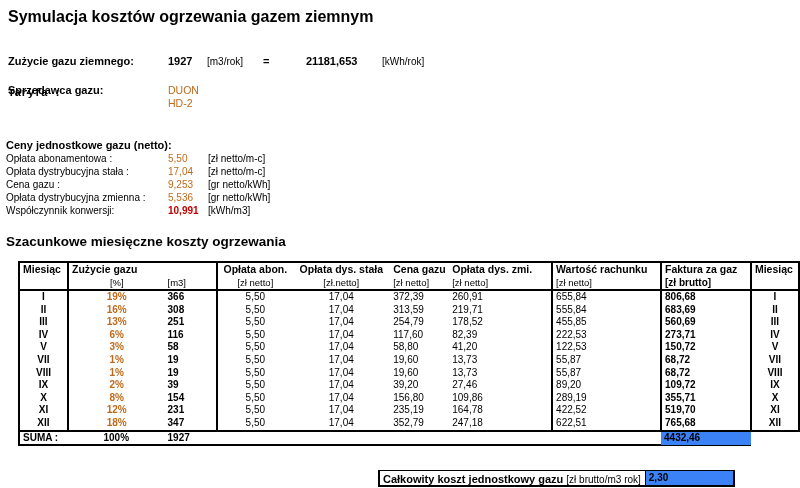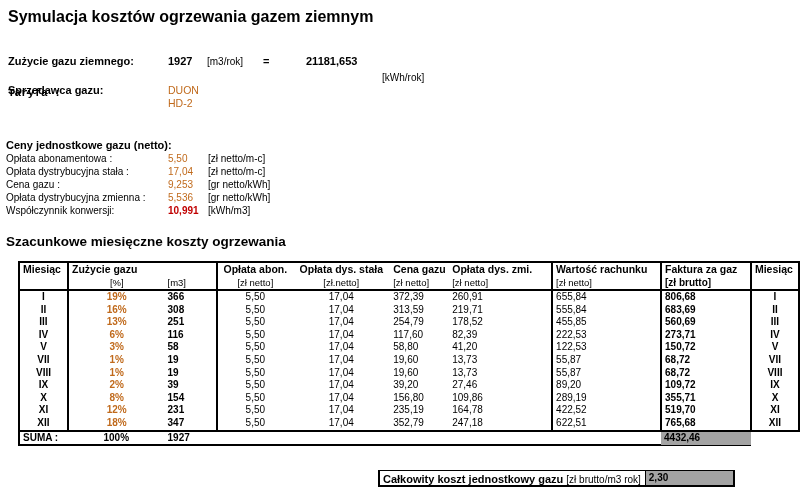--- a/index.html
+++ b/index.html
@@ -18,39 +18,39 @@
                font-size:10px; table-layout:fixed;border-radius:32px; }
   table.main td { padding:0 3px; height:12.6px; line-height:12.6px; white-space:nowrap; }
   table.main thead td { height:13px; line-height:13px; }
   .hdr { font-weight:bold; font-size:10.5px; }
   .unit { font-size:9.5px; }
   .c { text-align:center; }
   .L2 { border-left:2px solid #000; }
   .R2 { border-right:2px solid #000; }
   .T2 { border-top:2px solid #000; }
   .B2 { border-bottom:2px solid #000; }
-  .hl { background:#a3a3a3; font-weight:bold;margin-top:8px; }
+  .hl { background:#3b82f6; font-weight:bold;margin-top:8px; }
   .pct { color:#c06a1c; font-weight:bold; text-align:center; }
   .m3 { font-weight:bold; }
   .mon { font-weight:bold; text-align:center; }
   .fak { font-weight:bold; }
   .total-box { position:absolute; left:378px; top:470px; height:14px; border:2px solid #000;
                border-top:1px solid #000; display:flex; align-items:flex-end; }
 </style>
 </head>
 <body>
 
 <div class="abs title" style="left:8px;top:8px;">Symulacja kosztów ogrzewania gazem ziemnym</div>
 
 <div class="abs bl" style="left:8px;top:55px;">Zużycie gazu ziemnego:</div>
 <div class="abs bl" style="left:168px;top:55px;">1927</div>
 <div class="abs lbl" style="left:207px;top:56px;">[m3/rok]</div>
 <div class="abs bl" style="left:263px;top:55px;">=</div>
 <div class="abs bl" style="left:306px;top:55px;">21181,653</div>
-<div class="abs lbl" style="left:382px;top:72px;">[kWh/rok]</div>
+<div class="abs lbl" style="left:382px;top:56px;">[kWh/rok]</div>
 
 <div class="abs bl" style="left:8px;top:84px;">Sprzedawca gazu:</div>
 <div class="abs orange" style="left:168px;top:84px;font-size:10.5px;">DUON</div>
 <div class="abs bl" style="left:8px;top:87px;font-family:Liberation Mono, monospace;">Taryfa :</div>
 <div class="abs orange" style="left:168px;top:97px;font-size:10.5px;">HD-2</div>
 
 <div class="abs bl" style="left:6px;top:139px;text-align:right;">Ceny jednostkowe gazu (netto):</div>
 <div>
   <div class="abs lbl" style="left:6px;top:153px;">Opłata abonamentowa :</div>
   <div class="abs orange" style="left:168px;top:153px;">5,50</div>

